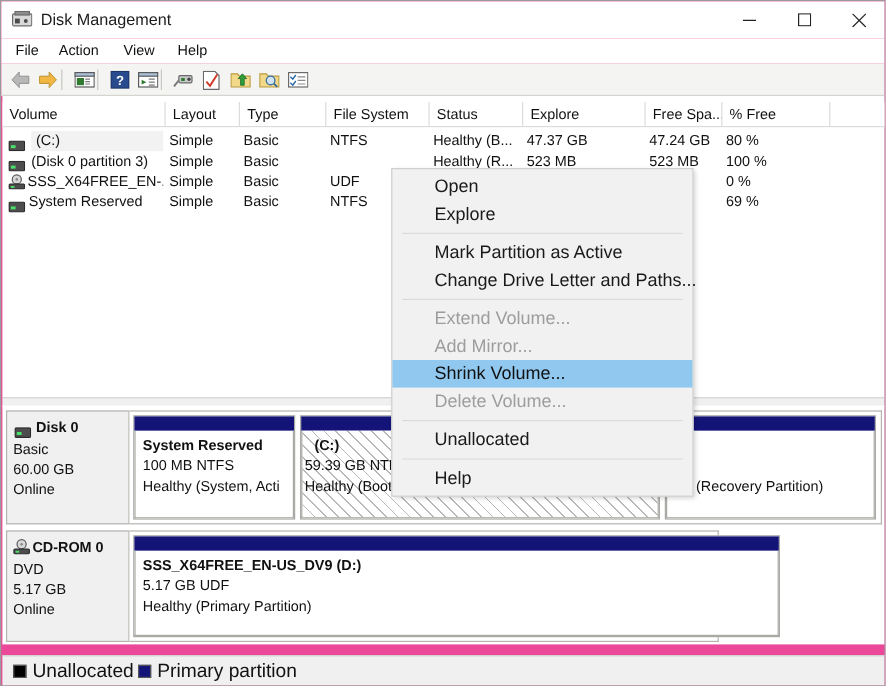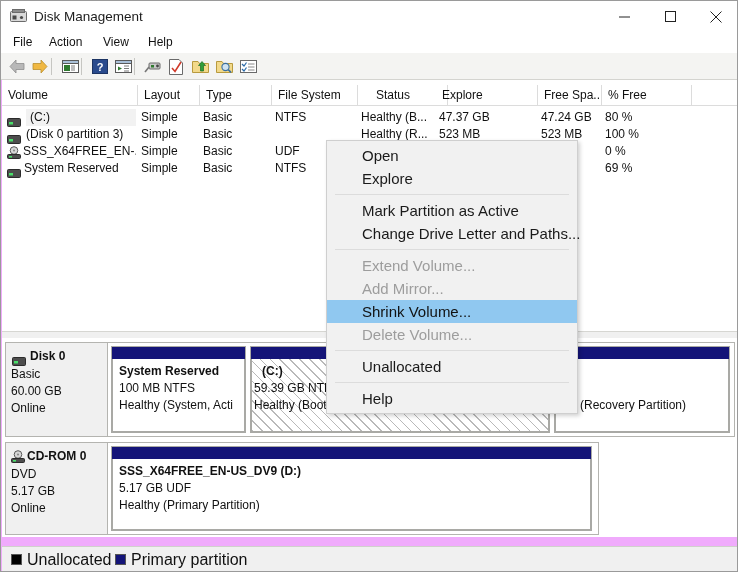--- a/index.html
+++ b/index.html
@@ -9,21 +9,21 @@
   }
   body {
     font-family: "Liberation Sans", sans-serif;
     -webkit-font-smoothing: antialiased;
   }
   #app {
     position: relative;
     width: 738px;
     height: 572px;
     overflow: hidden;
-    background: #f0abfc;
+    background: #ec4899;
     border: 1px solid #9a9a9a;
     box-sizing: border-box;
   }
 
   
   .titlebar {
     position: absolute;
     left: 0; top: 0;
     width: 738px; height: 31px;
     background: #ffffff;
@@ -433,21 +433,21 @@
     </div>
   </div>
 
   <div class="vollist">
 
     <div class="lv-header">
       <div class="lv-col" style="left:0px;width:136px">Volume</div>
       <div class="lv-col" style="left:136px;width:62px">Layout</div>
       <div class="lv-col" style="left:198px;width:72px">Type</div>
       <div class="lv-col" style="left:270px;width:86px">File System</div>
-      <div class="lv-col" style="left:368px;width:78px">Status</div>
+      <div class="lv-col" style="left:356px;width:78px">Status</div>
       <div class="lv-col" style="left:434px;width:102px">Explore</div>
       <div class="lv-col" style="left:536px;width:64px">Free Spa...</div>
       <div class="lv-col" style="left:600px;width:90px">% Free</div>
       <div class="lv-col" style="left:690px;width:46px;border-right:none"></div>
     </div>
 
     <div class="lv-row selected" style="top:29px">
       <div class="cell-volume-wrap" style="position:absolute;left:24px;top:0;width:110px;height:17px;"></div>
       <span class="volicon">
         <svg width="14" height="9" viewBox="0 0 14 9">
@@ -567,21 +567,21 @@
             <rect x="0.5" y="8.5" width="13" height="4" rx="1" fill="#4d4d4d" stroke="#2b2b2b"></rect>
             <rect x="2" y="10" width="3" height="1.6" fill="#49e06a"></rect>
           </svg>
         </span>
         <div class="disk-title" style="left:21px">CD-ROM 0</div>
         <div class="disk-line" style="top:24px">DVD</div>
         <div class="disk-line" style="top:41px">5.17 GB</div>
         <div class="disk-line" style="top:58px">Online</div>
       </div>
       <div class="parts">
-        <div class="part" style="left:3px;width:481px">
+        <div class="part" style="left:3px;width:539px">
           <div class="part-bar"></div>
           <div class="part-body">
             <div class="part-line bold" style="top:5px">SSS_X64FREE_EN-US_DV9  (D:)</div>
             <div class="part-line" style="top:22px">5.17 GB UDF</div>
             <div class="part-line" style="top:39px">Healthy (Primary Partition)</div>
           </div>
         </div>
       </div>
     </div>
 

